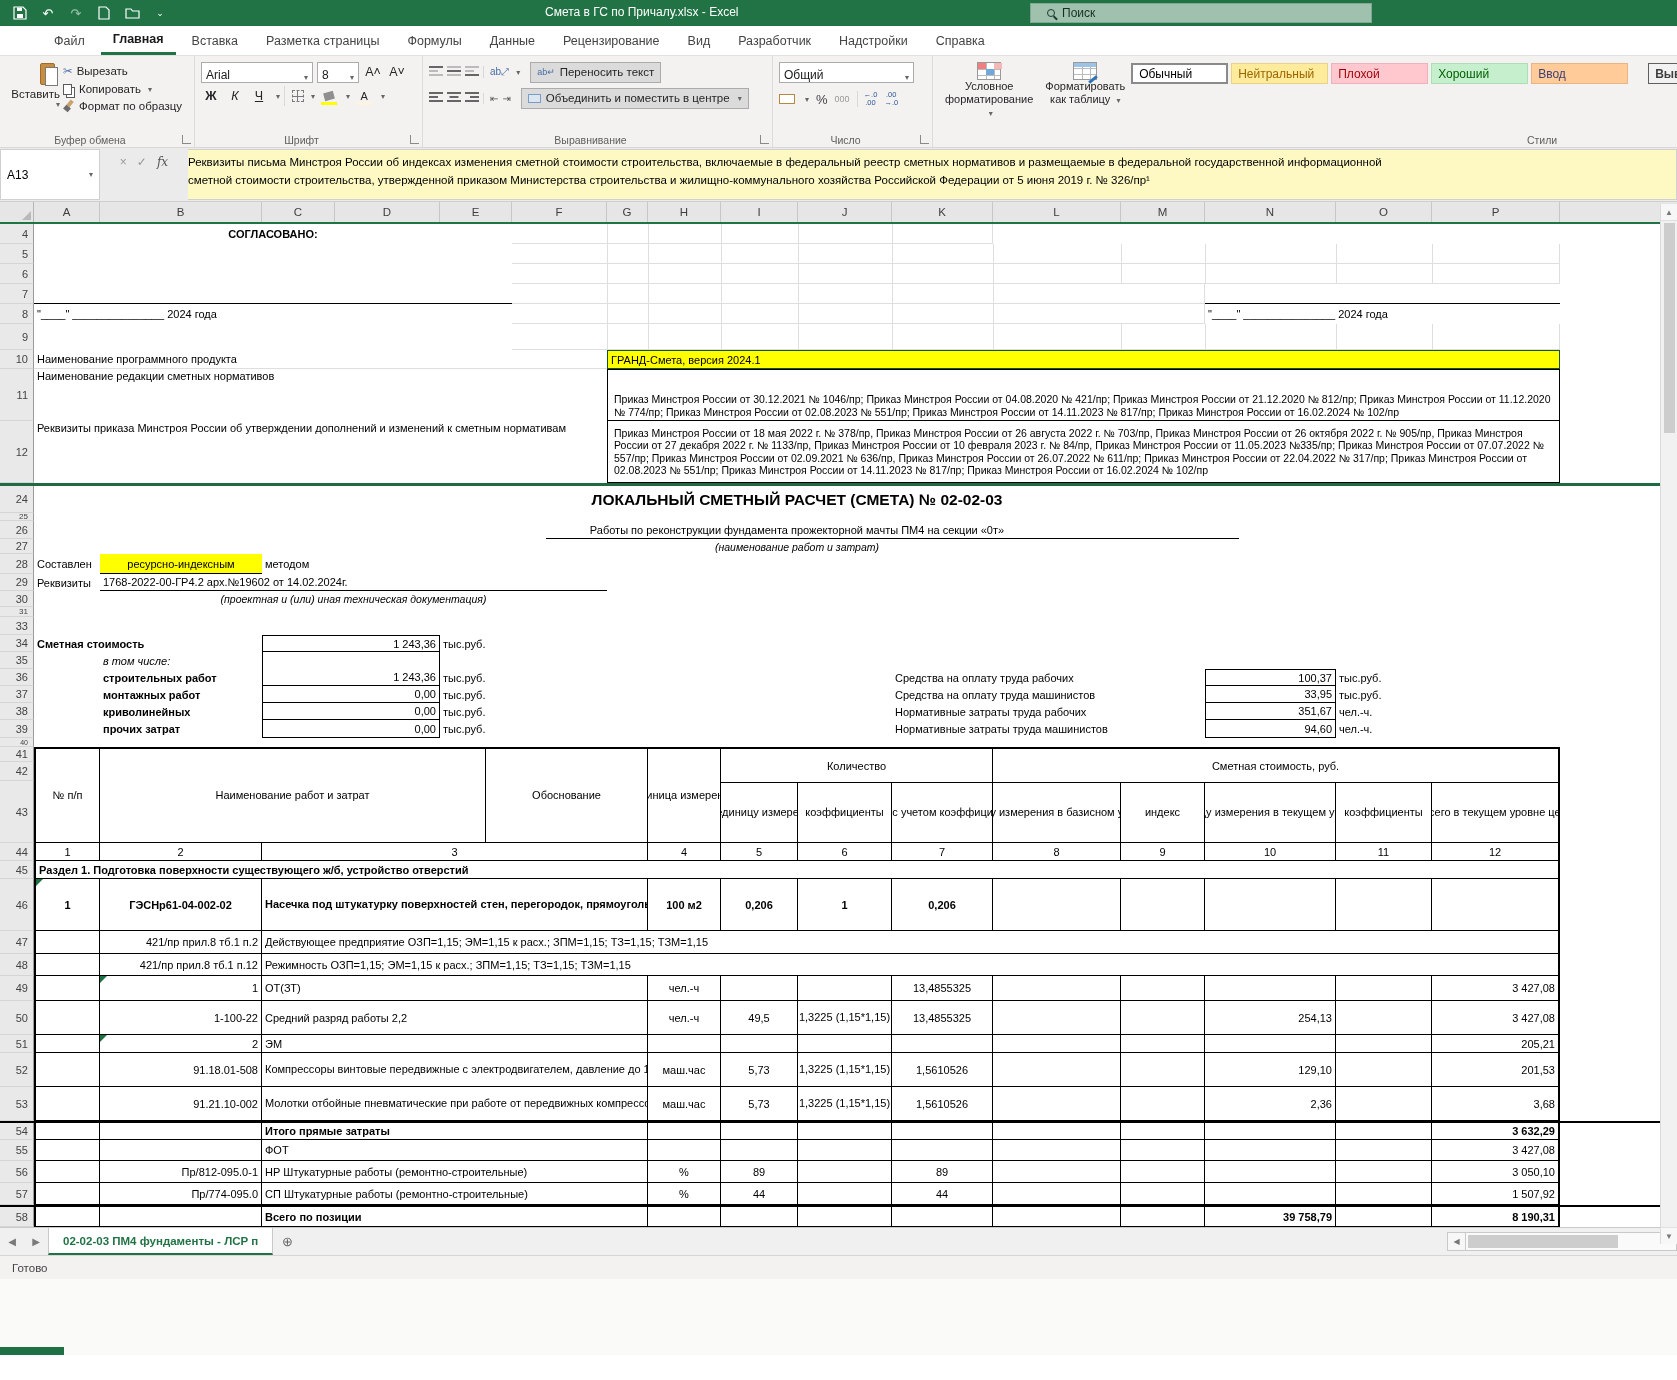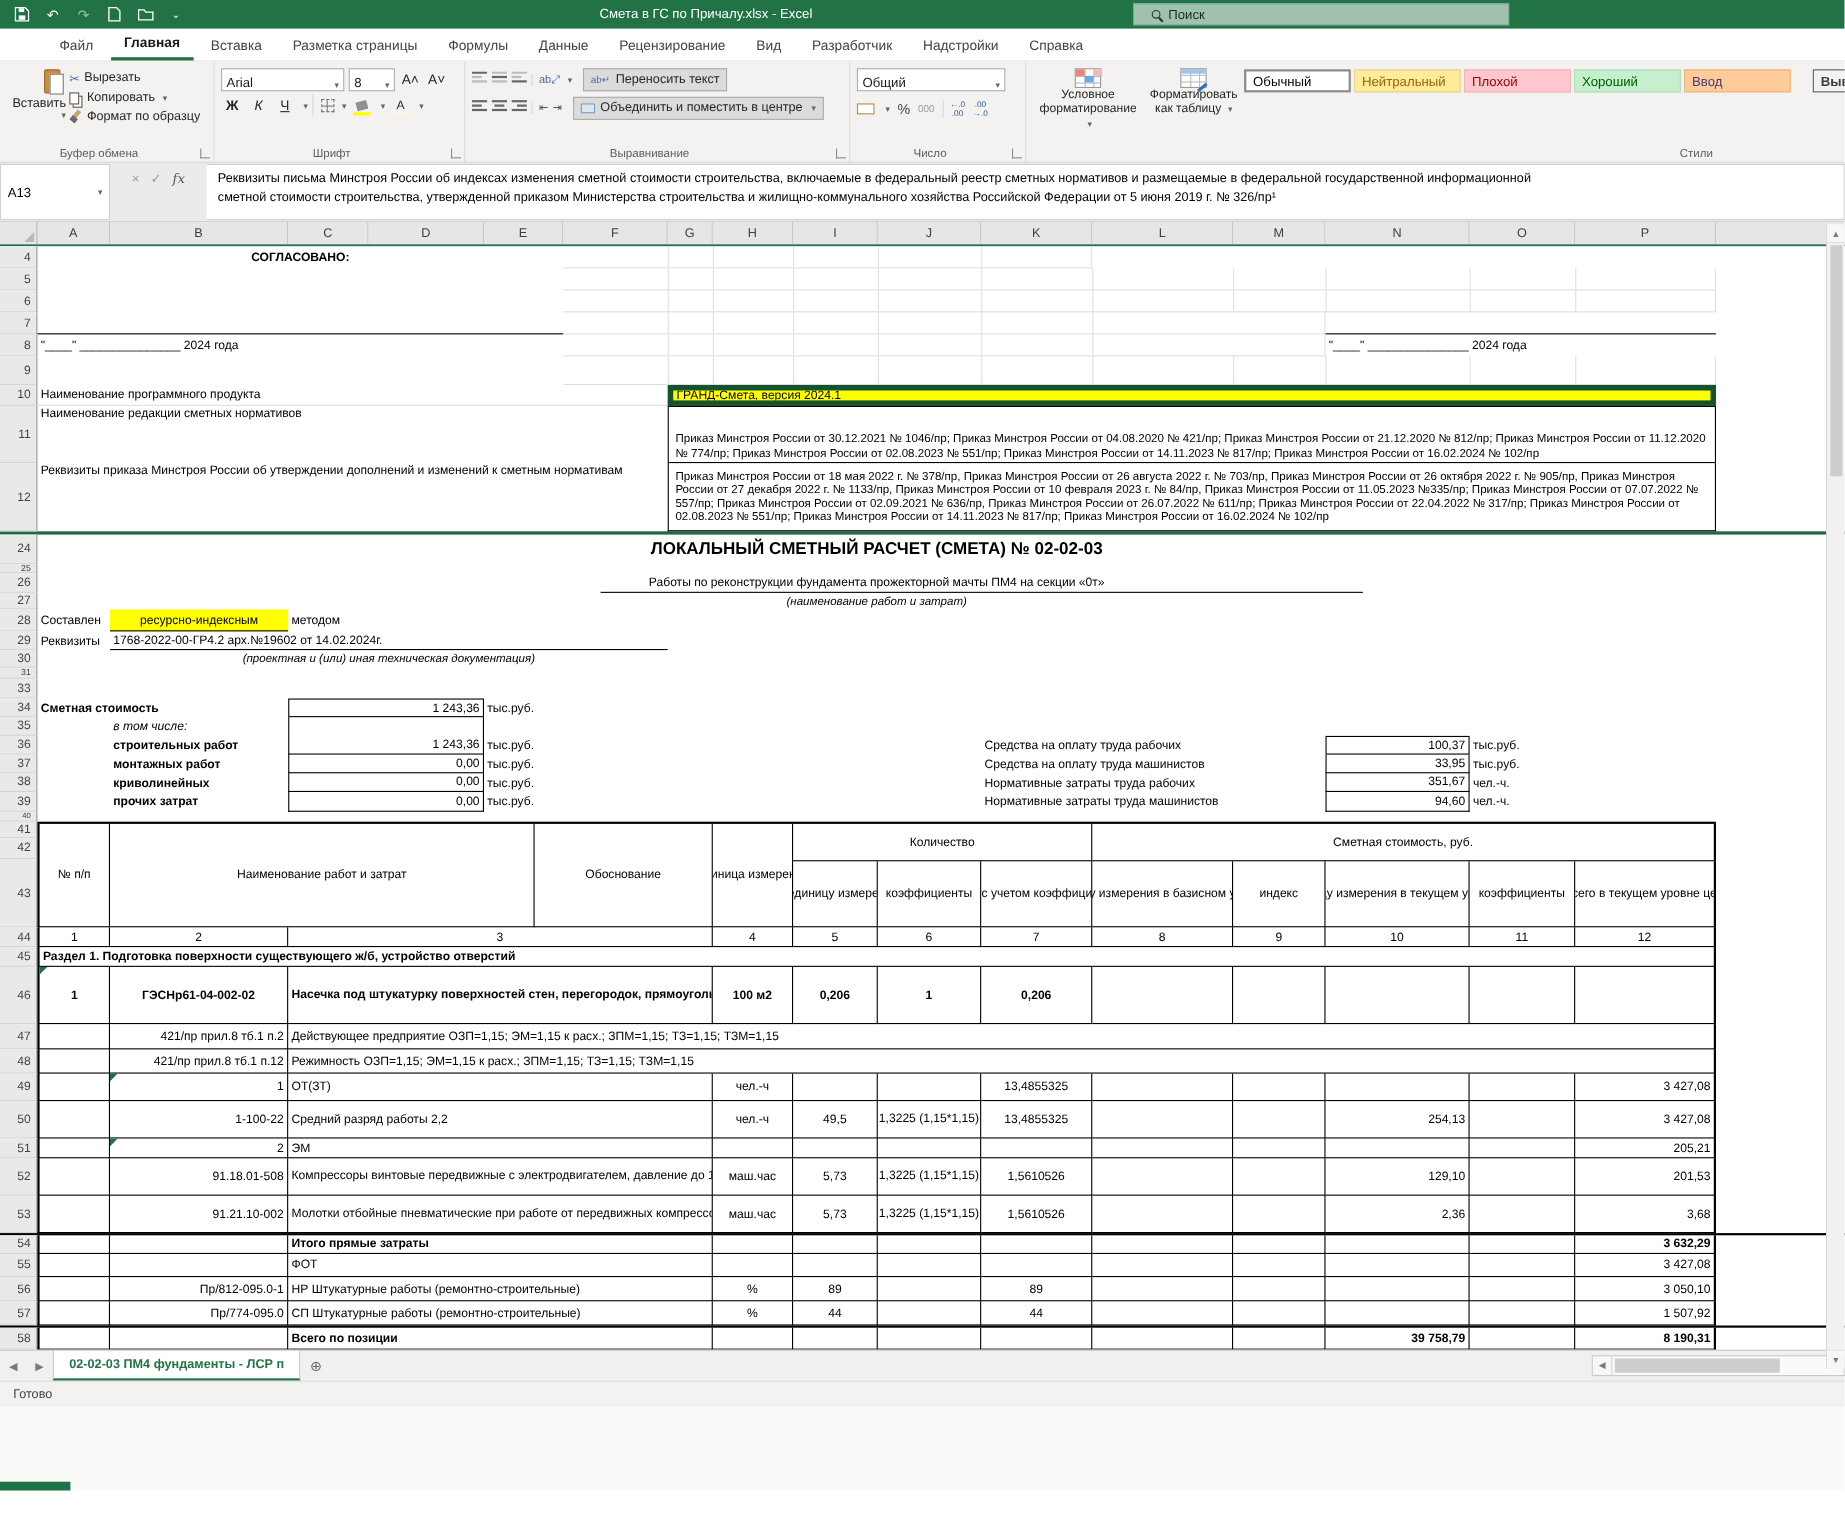--- a/index.html
+++ b/index.html
@@ -56,21 +56,21 @@
 .ftico::before{content:"";position:absolute;left:0;top:0;right:0;height:4px;background:#9dc3e6}
 .ftico::after{content:"";position:absolute;right:-2px;bottom:-2px;width:10px;height:3px;background:#2e75b6;transform:rotate(-40deg)}
 .gallery{display:flex;flex-direction:row;gap:20px;padding-top:3px}
 .gal-row{display:flex;gap:3px}
 .stylecell{width:97px;height:21px;font-size:12px;display:flex;align-items:center;padding:0 6px;white-space:nowrap;overflow:hidden;flex:none}
 
 .fbar{height:54px;background:#ebebeb;display:flex;align-items:stretch;border-bottom:1px solid #cfcfcf}
 .namebox{width:100px;background:#fff;border:1px solid #d0d0d0;margin:1px 0 1px 0;display:flex;align-items:center;justify-content:space-between;padding:0 6px;font-size:12px}
 .fbtns{width:88px;display:flex;align-items:flex-start;gap:10px;justify-content:center;padding-top:7px;color:#9a9a9a;font-size:12px}
 .fx{font-style:italic;font-family:"DejaVu Serif",serif;color:#555}
-.ftext{flex:1;background:#ffffff;border:1px solid #d0d0d0;border-left:none;margin:1px 0;padding:4px 10px 0 10px;font-size:11.5px;line-height:1.55;color:#000;overflow:hidden}
+.ftext{flex:1;background:#fef9c3;border:1px solid #d0d0d0;border-left:none;margin:1px 0;padding:4px 10px 0 0;font-size:11.5px;line-height:1.55;color:#000;overflow:hidden}
 
 .colheads{height:22px;display:flex;background:#e6e6e6;border-bottom:2px solid #217346}
 .cornercell{width:34px;background:#e6e6e6;border-right:1px solid #b5b5b5;position:relative;flex:none}
 .cornercell::after{content:"";position:absolute;right:2px;bottom:2px;border-left:9px solid transparent;border-bottom:9px solid #b9b9b9}
 .chcell{background:#e6e6e6;border-right:1px solid #c6c6c6;display:flex;align-items:center;justify-content:center;font-size:11.5px;color:#3e3e3e;flex:none}
 #grid{position:relative;background:#fff}
 .r{display:flex;position:relative}
 .gn{width:34px;flex:none;background:#e9e9e9;border-right:1px solid #9a9a9a;border-bottom:1px solid #d5d5d5;color:#444;font-size:11px;display:flex;align-items:center;justify-content:flex-end;padding-right:5px;overflow:hidden}
 .x{flex:none;font-size:11px;overflow:hidden;white-space:nowrap;padding:0 3px;display:flex;align-items:center}
 .ctr{justify-content:center}.rt{justify-content:flex-end;text-align:right}.b{font-weight:bold}.i{font-style:italic}
@@ -444,21 +444,21 @@
 
   <div class="r" style="height:26px">
       <div class="gn">9</div>
       <div class="x wAE"></div>
       <div class="x glFP"></div>
     </div>
 
   <div class="r" style="height:19px">
       <div class="gn">10</div>
     <div class="x wAF" style="border-bottom:1px solid #dedede">Наименование программного продукта</div>
-    <div class="x wGP yellow" style="border:5px solid #14532d">ГРАНД-Смета, версия 2024.1</div>
+    <div class="x wGP yellow" style="border:1px solid #14532d">ГРАНД-Смета, версия 2024.1</div>
   </div>
 
   <div class="r" style="height:52px">
       <div class="gn">11</div>
     <div class="x wAF top">Наименование редакции сметных нормативов</div>
     <div class="x wGP wrap" style="border:1px solid #000;font-size:10.5px;align-items:flex-end;padding:2px 6px">Приказ Минстроя России от 30.12.2021 № 1046/пр; Приказ Минстроя России от 04.08.2020 № 421/пр; Приказ Минстроя России от 21.12.2020 № 812/пр; Приказ Минстроя России от 11.12.2020 № 774/пр; Приказ Минстроя России от 02.08.2023 № 551/пр; Приказ Минстроя России от 14.11.2023 № 817/пр; Приказ Минстроя России от 16.02.2024 № 102/пр</div>
   </div>
 
   <div class="r" style="height:62px">
       <div class="gn">12</div>

